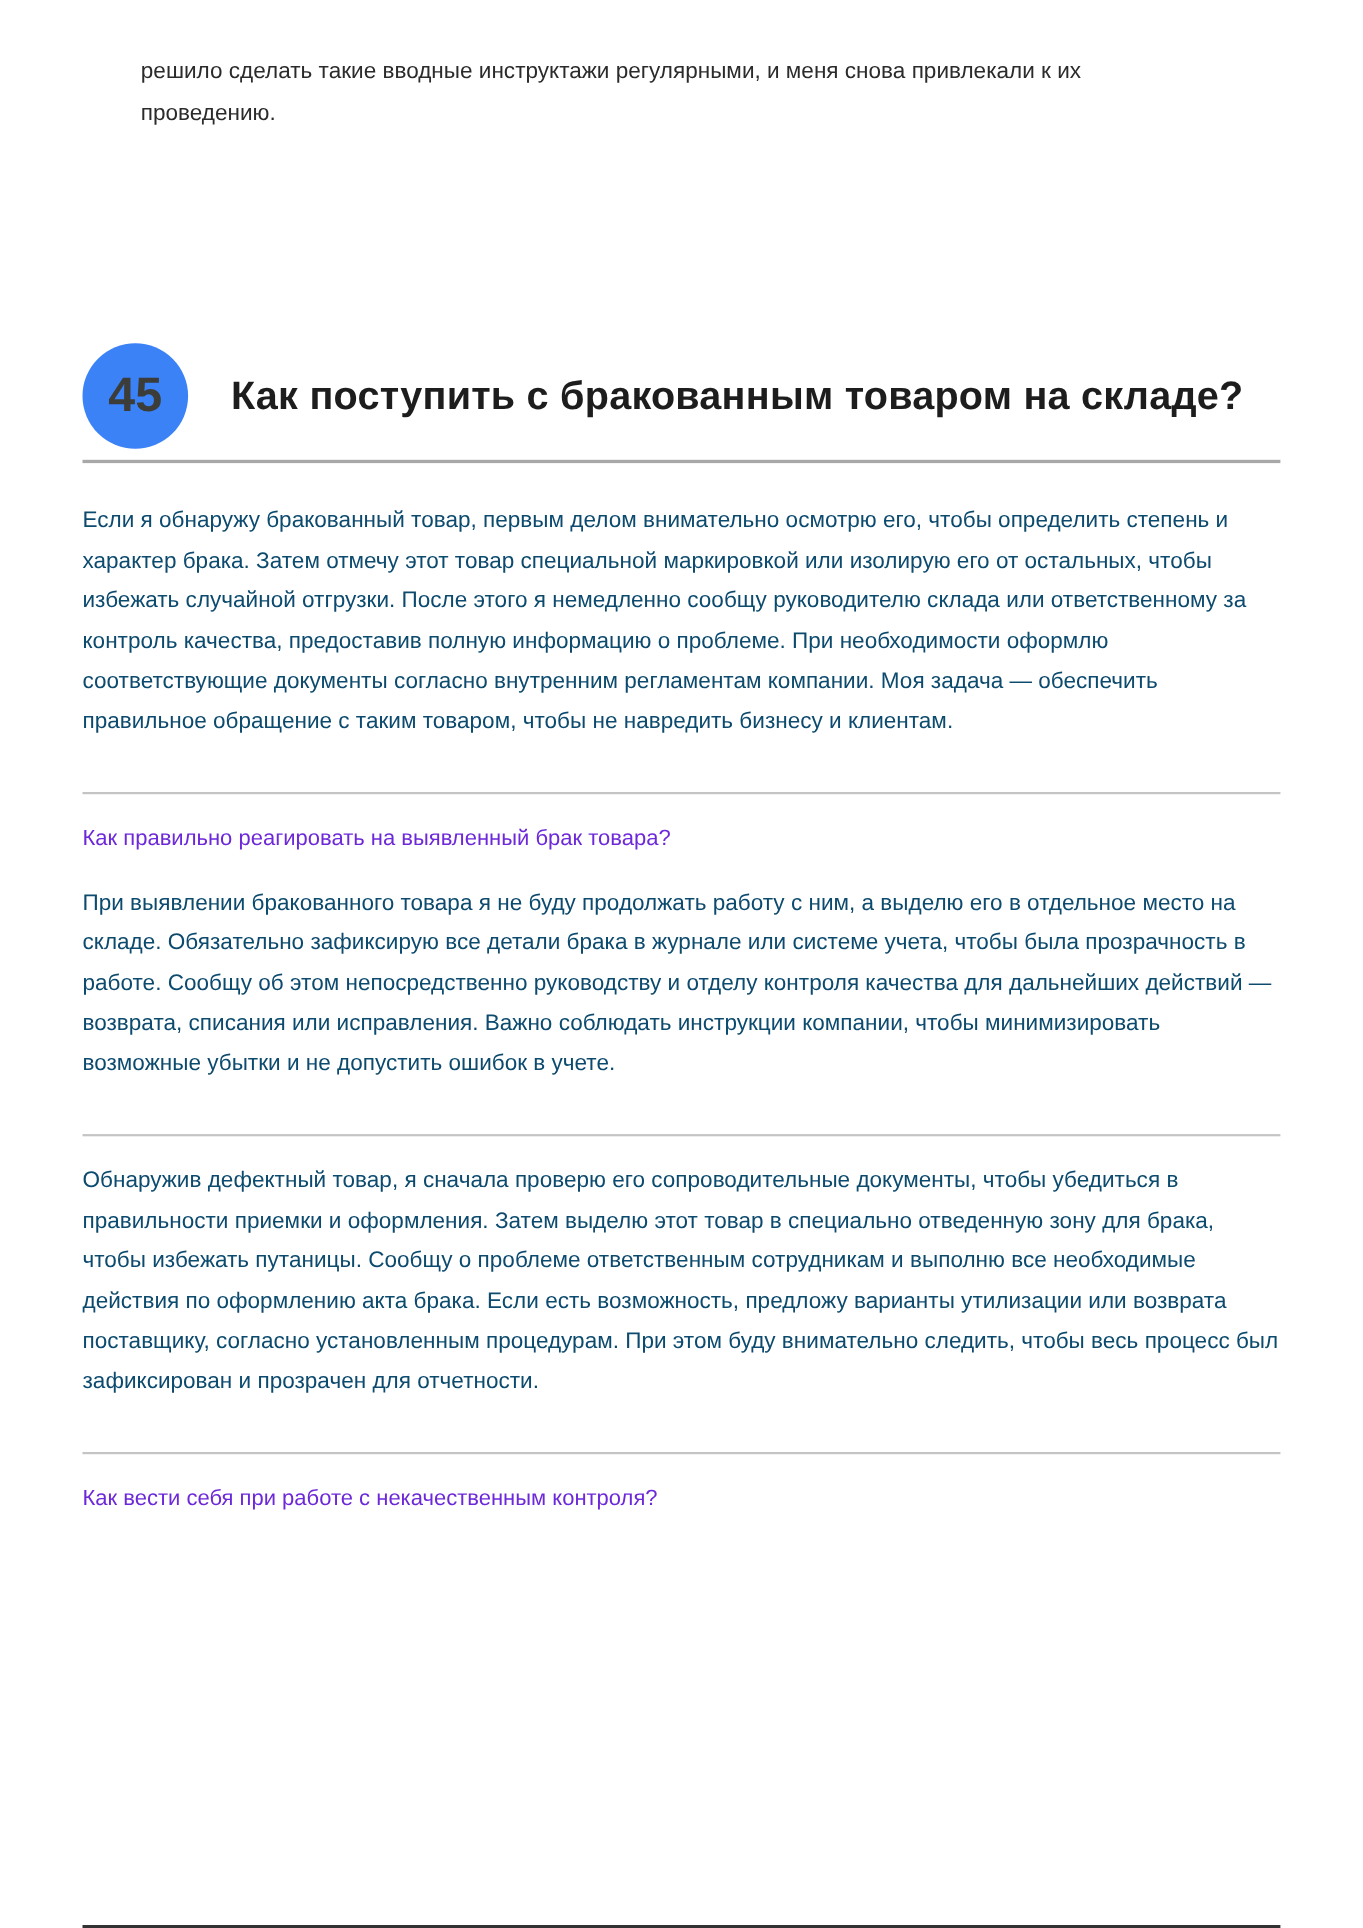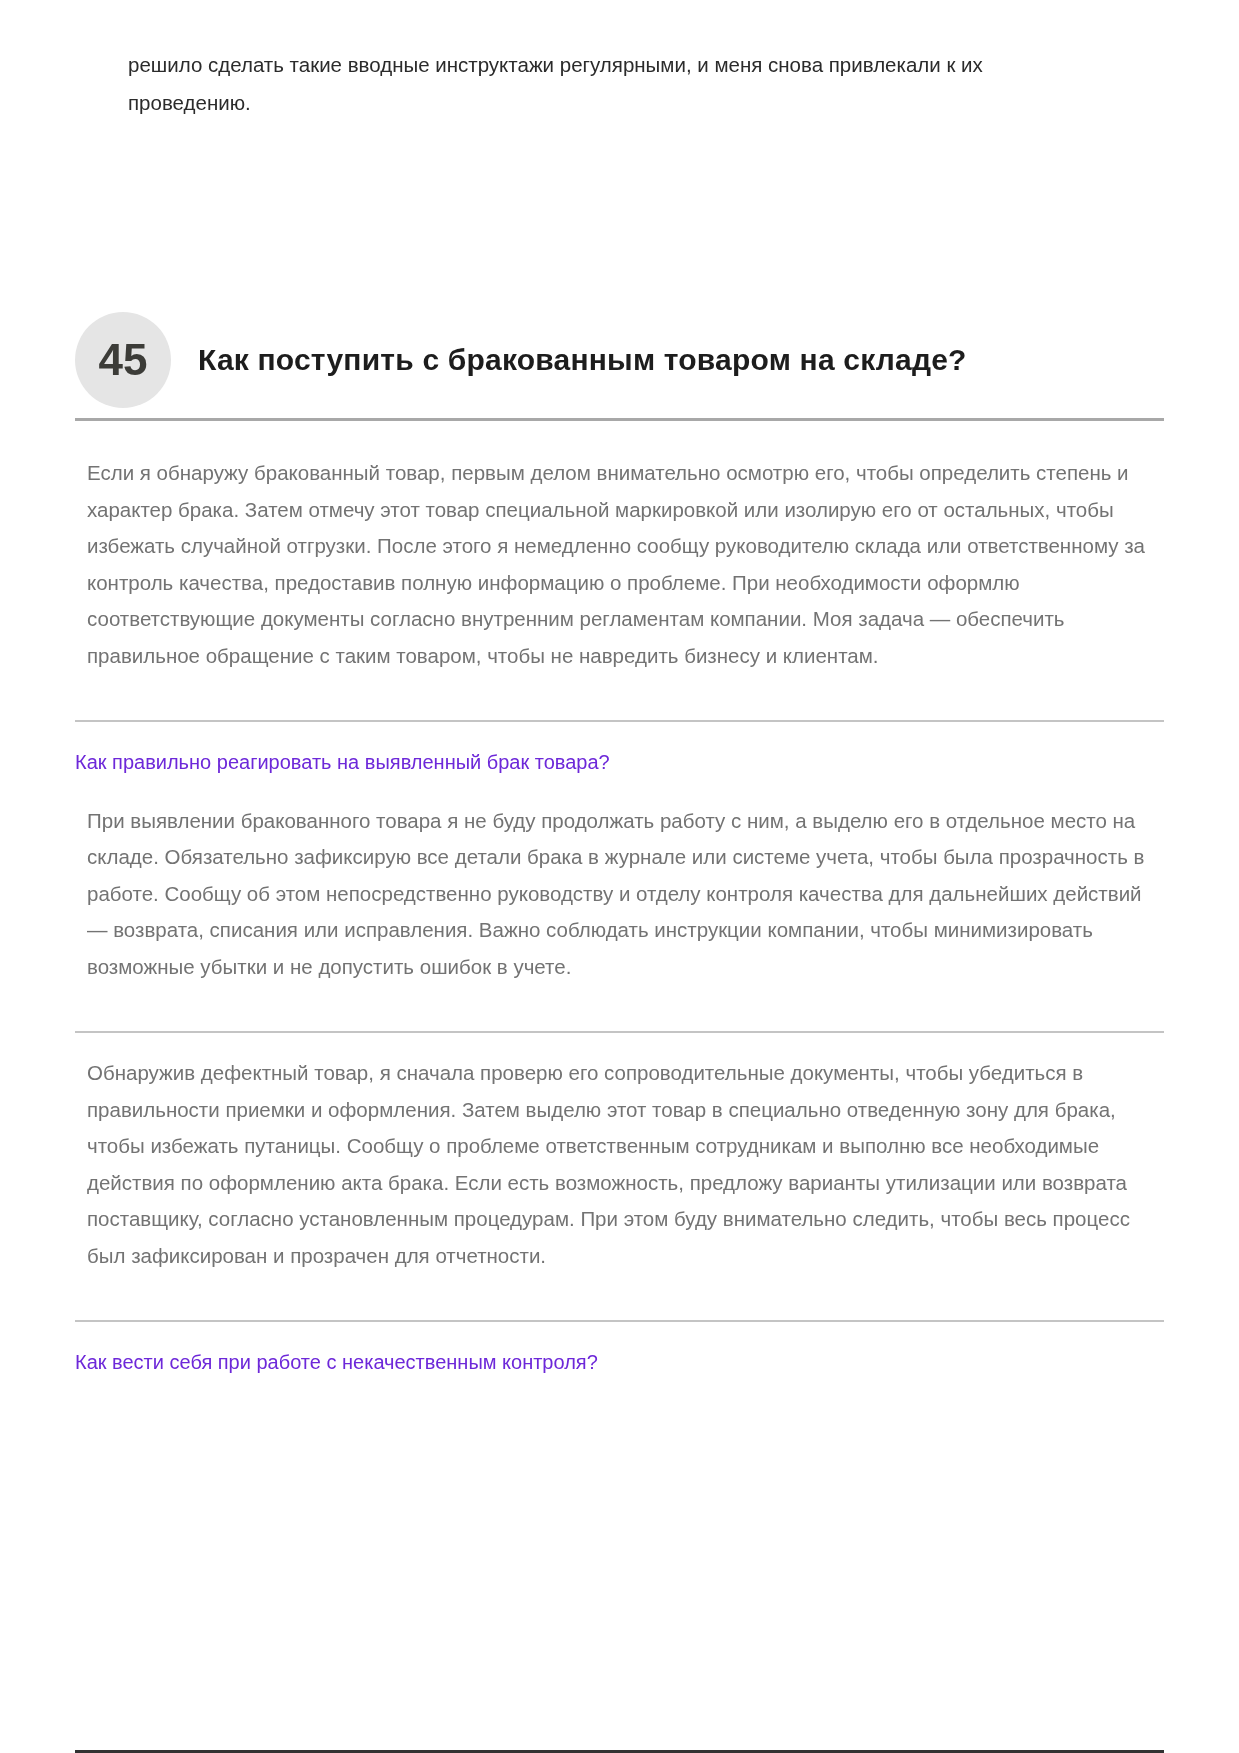--- a/index.html
+++ b/index.html
@@ -30,57 +30,57 @@
     display: flex;
     align-items: center;
     gap: 27px;
     margin-top: 190px;
   }
   .num-badge {
     flex: 0 0 auto;
     width: 96px;
     height: 96px;
     border-radius: 50%;
-    background: #e5e5e5;
+    background: #3b82f6;
     display: flex;
     align-items: center;
     justify-content: center;
   }
   .num-badge span {
     font-size: 44px;
     font-weight: 700;
     color: #3c3c38;
     line-height: 1;
   }
   .q-title {
-    margin: 0;
-    font-size: 30px;
+    margin: 12px;
+    font-size: 36px;
     font-weight: 700;
     color: #1d1d1d;
     letter-spacing: 0.2px;
   }
   .rule {
     width: 100%;
     border: none;
   }
   .rule-heading {
     height: 3px;
     background: #a8a8a8;
     margin-top: 10px;
   }
   .rule-section {
     height: 2px;
     background: #c4c4c4;
     margin-top: 46px;
   }
   .answer {
-    margin: 22px 0 0 12px;
+    margin: 22px 0 0 0;
     font-size: 20.5px;
     line-height: 36.5px;
-    color: #737373;
+    color: #0c4a6e;
   }
   .main-answer {
     margin-top: 34px;
   }
   .sub-q {
     margin: 22px 0 0 0;
     font-size: 20px;
     line-height: 36.5px;
     color: #6d28d9;
   }

